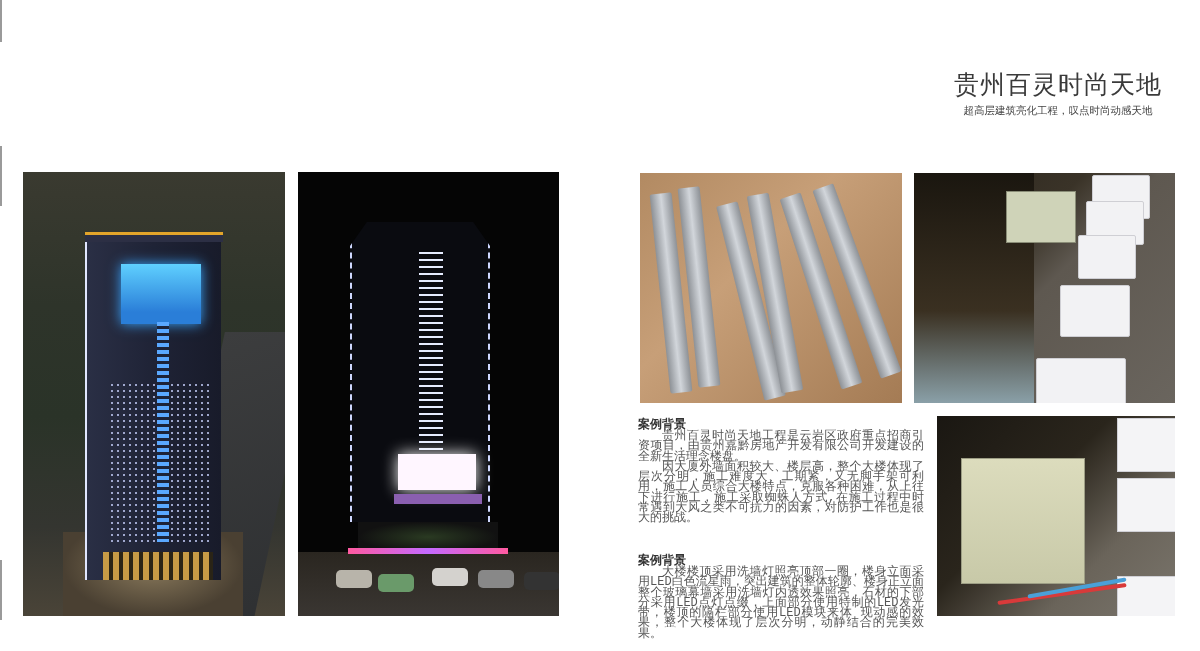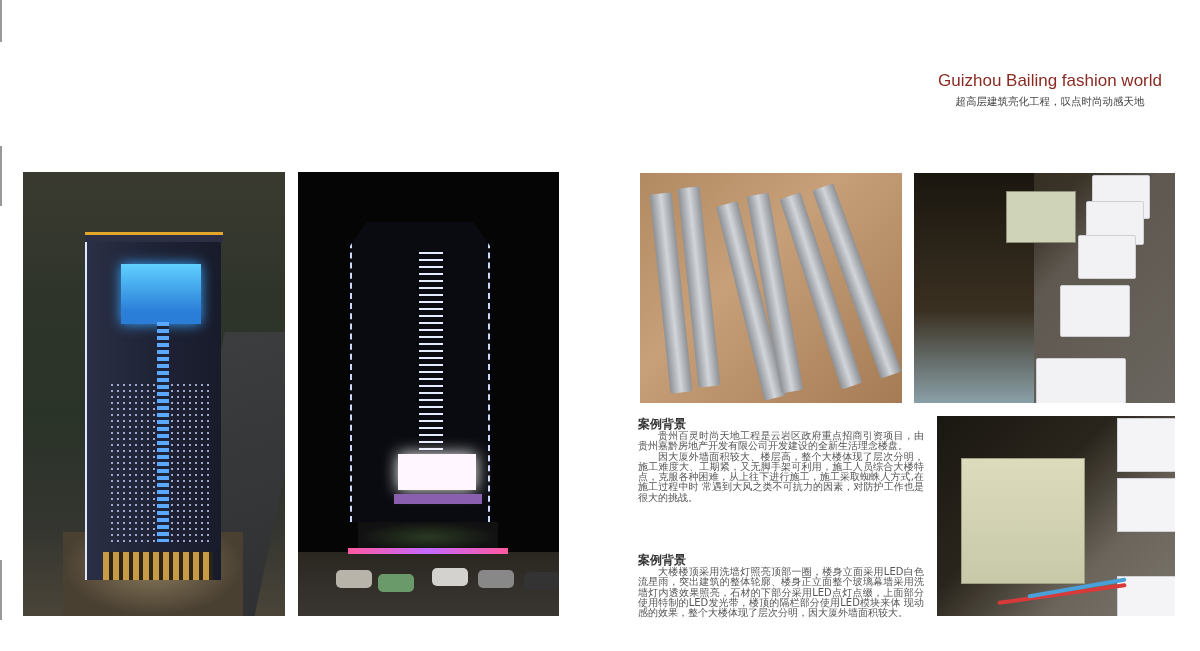--- a/index.html
+++ b/index.html
@@ -82,21 +82,21 @@
               letter-spacing:1px; line-height:30px; font-weight:normal; }
   .title-en { font-family:"Liberation Sans", sans-serif; font-size:17px; color:#8a2b22;
               line-height:20px; margin-top:1px; }
   .title-sub { font-family:"DejaVu Sans", sans-serif; font-size:10.5px; color:#444;
                line-height:16px; margin-top:2px;text-align:center; }
 
   
   .text-col { position:absolute; left:638px; width:286px; color:#555;
               font-family:"DejaVu Sans", sans-serif; }
   .section-heading { font-size:12px; font-weight:bold; color:#333; line-height:14px; }
-  .para { font-size:10px; line-height:10.3px; text-indent:2em; text-align:justify; }
+  .para { font-size:12px; line-height:10.3px; text-indent:2em; text-align:justify;font-family:Liberation Mono, monospace; }
   #sec1 { top:417px; }
   #sec2 { top:553px; }
 </style>
 </head>
 <body>
 
 <div class="crop-mark" style="top:0;height:42px;"></div>
 <div class="crop-mark" style="top:146px;height:60px;"></div>
 <div class="crop-mark" style="top:560px;height:60px;"></div>
 
@@ -148,26 +148,26 @@
 <div class="photo" id="p5">
   <div class="box"></div>
   <div class="mod" style="top:2px;"></div>
   <div class="mod" style="top:62px;"></div>
   <div class="mod" style="top:160px;height:44px;"></div>
   <div class="wire" style="left:60px;top:176px;width:130px;background:#d83a3a;transform:rotate(-8deg);"></div>
   <div class="wire" style="left:90px;top:170px;width:100px;background:#4aa0d8;transform:rotate(-10deg);"></div>
 </div>
 
 <div class="title-block">
-  <div class="title-en">Guizhou Bailing fashion world</div>
+  <div class="title-cn">贵州百灵时尚天地</div>
   <div class="title-sub">超高层建筑亮化工程，叹点时尚动感天地</div>
 </div>
 
 <div class="text-col" id="sec1">
   <div class="section-heading">案例背景</div>
   <p class="para">贵州百灵时尚天地工程是云岩区政府重点招商引资项目，由贵州嘉黔房地产开发有限公司开发建设的全新生活理念楼盘。</p>
   <p class="para">因大厦外墙面积较大、楼层高，整个大楼体现了层次分明，施工难度大、工期紧，又无脚手架可利用，施工人员综合大楼特点，克服各种困难，从上往下进行施工，施工采取蜘蛛人方式,在施工过程中时 常遇到大风之类不可抗力的因素，对防护工作也是很大的挑战。</p>
 </div>
 
 <div class="text-col" id="sec2">
   <div class="section-heading">案例背景</div>
-  <p class="para">大楼楼顶采用洗墙灯照亮顶部一圈，楼身立面采用LED白色流星雨，突出建筑的整体轮廓、楼身正立面整个玻璃幕墙采用洗墙灯内透效果照亮，石材的下部分采用LED点灯点缀，上面部分使用特制的LED发光带，楼顶的隔栏部分使用LED模块来体  现动感的效果，整个大楼体现了层次分明，因大厦外墙面积较大。</p>
+  <p class="para">大楼楼顶采用洗墙灯照亮顶部一圈，楼身立面采用LED白色流星雨，突出建筑的整体轮廓、楼身正立面整个玻璃幕墙采用洗墙灯内透效果照亮，石材的下部分采用LED点灯点缀，上面部分使用特制的LED发光带，楼顶的隔栏部分使用LED模块来体  现动感的效果，整个大楼体现了层次分明，动静结合的完美效果。</p>
 </div>
 
 </body></html>

